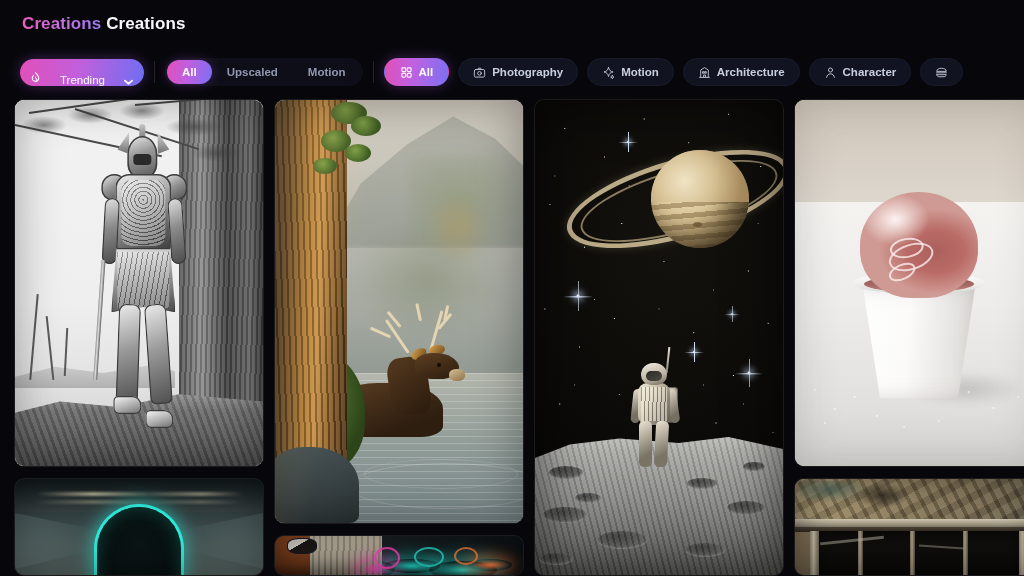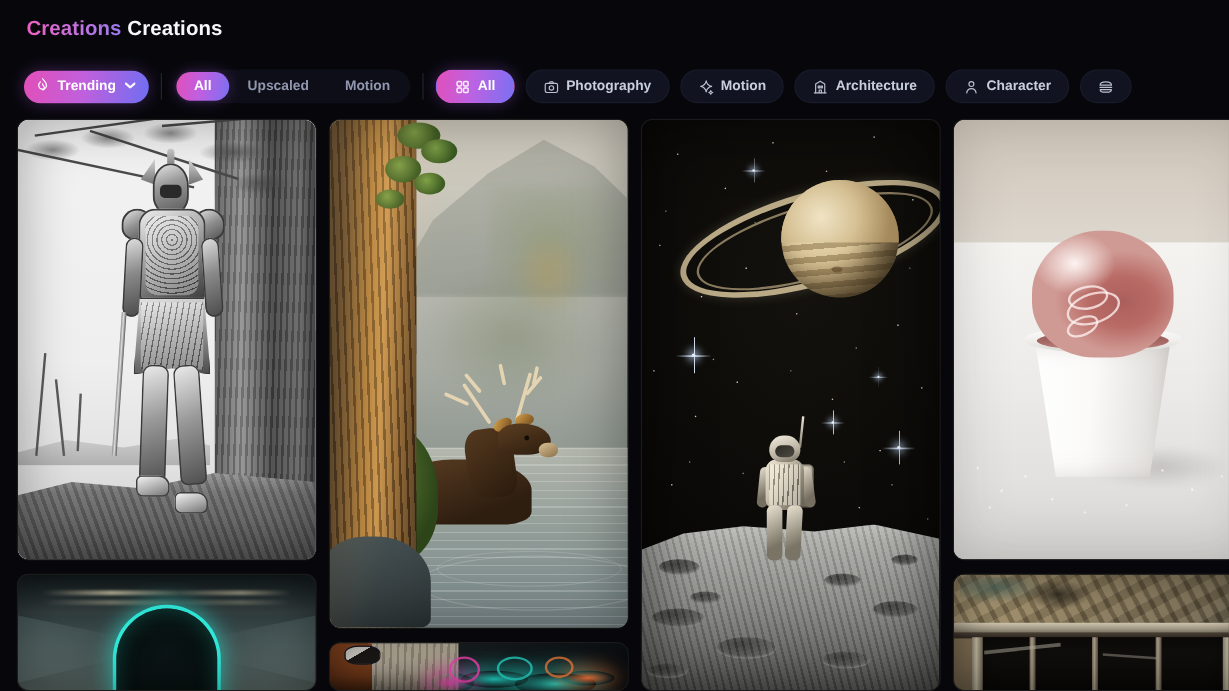--- a/index.html
+++ b/index.html
@@ -21,23 +21,23 @@
   }
   .title-plain { color: #f7f7fa; }
 
   
   .filterbar {
     position: absolute; top: 55px; left: 0; width: 1024px; height: 34px;
     display: flex; align-items: center; gap: 0; padding-left: 20px;
   }
 
   .pill {
-    display: inline-flex; align-items: center; gap: 6px;
+    display: inline-flex; align-items: flex-end; gap: 18px;
     height: 27px; border-radius: 14px;
-    font-size: 11.5px; font-weight: bold; white-space: nowrap;
+    font-size: 11.5px; font-weight: normal; white-space: nowrap;
   }
 
   .trending-pill {
     padding: 0 11px 0 9px;
     background: linear-gradient(100deg, #e24fb9 0%, #c060dc 48%, #6f6ef2 100%);
     color: #fff;
     box-shadow: 0 0 14px rgba(170,90,230,.33);
   }
   .trending-pill .lbl { font-size: 11.5px; }
   .chev { font-size: 7px; margin-left: 1px; opacity: .95; }

